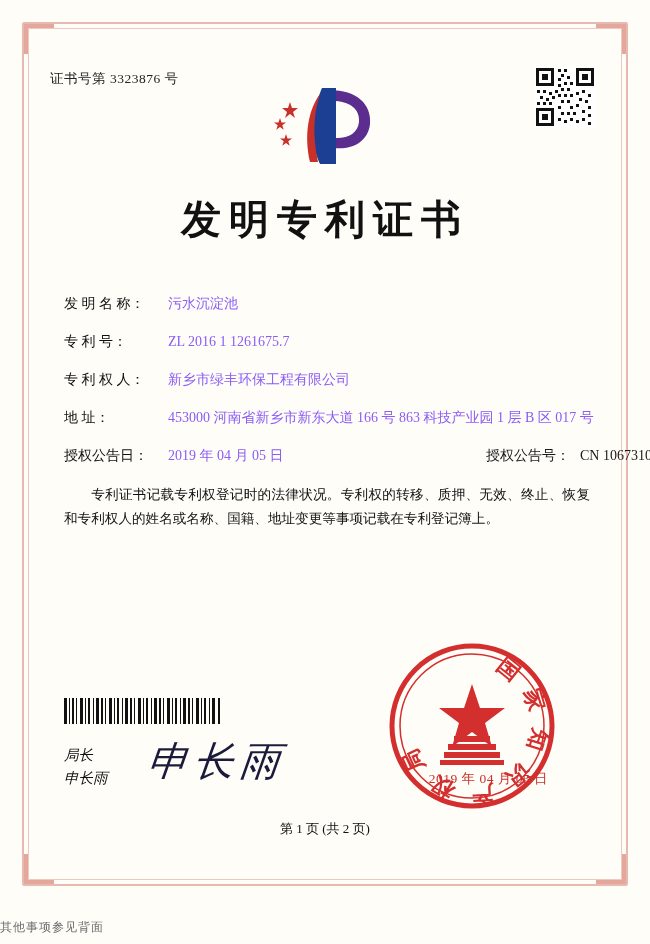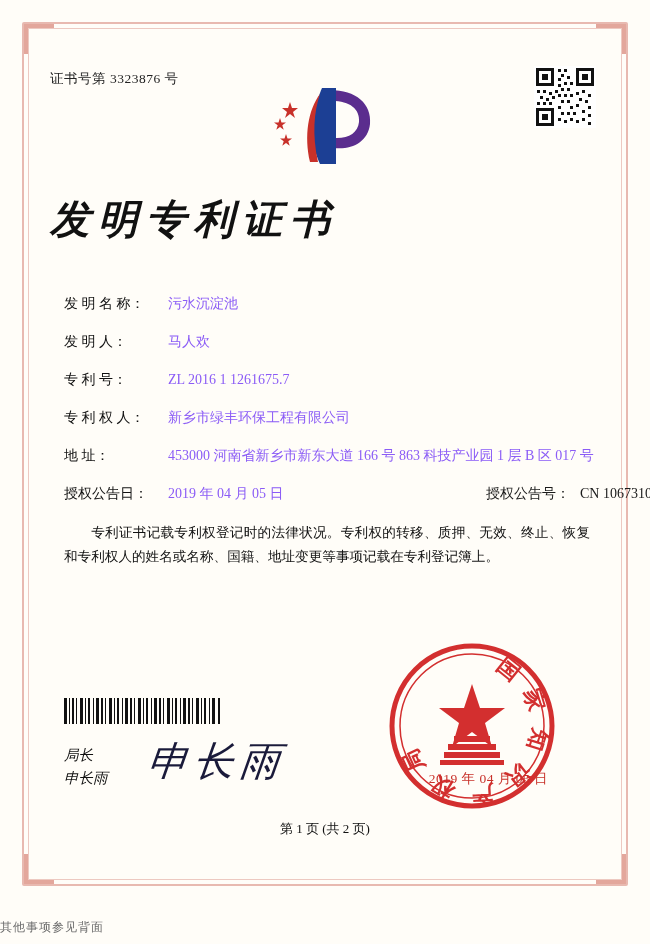--- a/index.html
+++ b/index.html
@@ -80,28 +80,27 @@
   .emblem {
     position: absolute;
     left: 50%;
     top: 36px;
     transform: translateX(-50%);
     width: 130px;
     height: 86px;
   }
 
   .title {
-    text-align: left;
+    text-align: center;
     font-size: 40px;
     letter-spacing: 8px;
     font-weight: bold;
     color: #111;
     margin-top: 104px;
     font-family: "DejaVu Serif", "Liberation Serif", serif;
-    font-style: italic;
   }
 
   .fields {
     margin-top: 46px;
     padding-left: 14px;
     padding-right: 6px;
   }
   .field-row {
     display: flex;
     align-items: flex-start;
@@ -314,24 +313,20 @@
 
     <div class="title">发明专利证书</div>
 
     <div class="fields">
 
       <div class="field-row">
         <div class="field-label">发 明 名 称：</div>
         <div class="field-value">污水沉淀池</div>
       </div>
 
-      <div class="field-row">
-        <div class="field-label">发 明 人：</div>
-        <div class="field-value">马人欢</div>
-      </div>
 
       <div class="field-row">
         <div class="field-label">专 利 号：</div>
         <div class="field-value">ZL 2016 1 1261675.7</div>
       </div>
 
 
       <div class="field-row">
         <div class="field-label">专 利 权 人：</div>
         <div class="field-value">新乡市绿丰环保工程有限公司</div>

